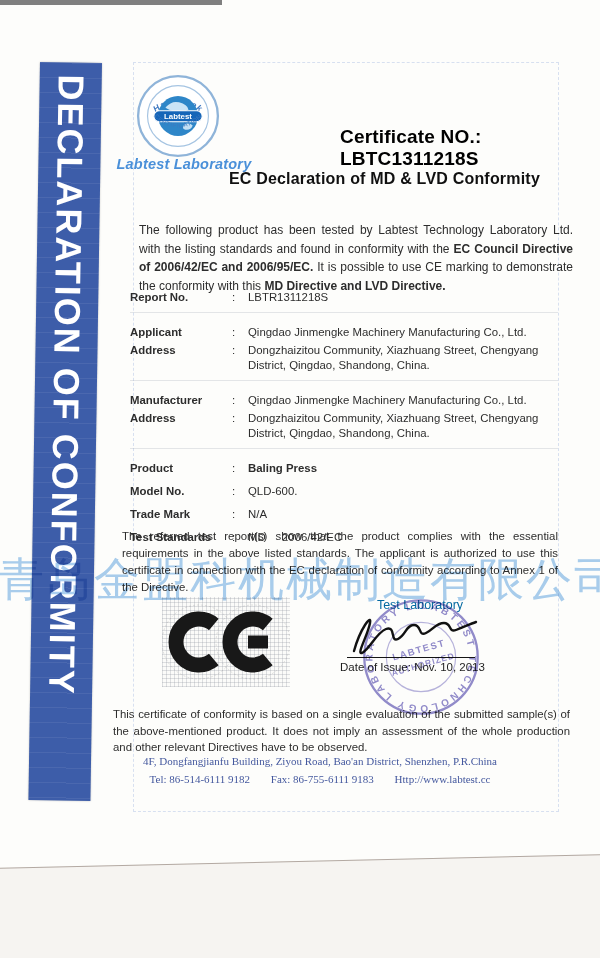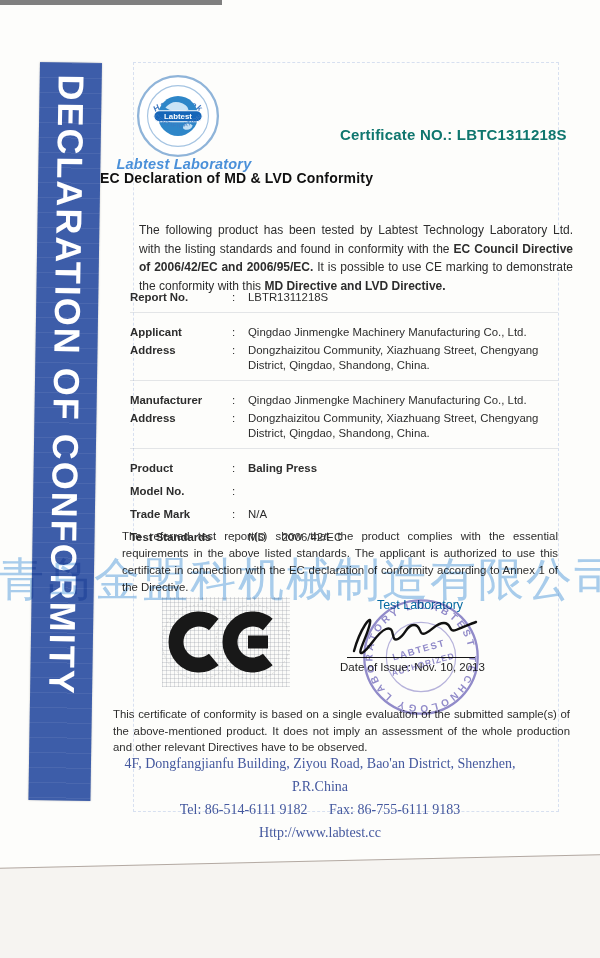--- a/index.html
+++ b/index.html
@@ -28,25 +28,25 @@
   .sidebar-text{
     writing-mode:vertical-rl;text-orientation:sideways;
     color:#ffffff;font-weight:bold;font-size:36px;letter-spacing:2px;
     padding-top:12px;white-space:nowrap;
   }
 
   .logo{position:absolute;left:136px;top:74px;width:84px;height:84px;}
   .lab-name{position:absolute;left:116px;top:156px;width:136px;text-align:center;
     color:#4a90d9;font-size:14.5px;font-weight:600;letter-spacing:.2px;font-style:italic;}
 
-  .cert-no{position:absolute;left:340px;top:126px;width:230px;font-size:15px;
-    font-weight:bold;color:#0f766e;letter-spacing:.2px;}
-
-  .title{position:absolute;left:100px;top:170px;width:440px;text-align:left;
-    font-size:14px;font-weight:bold;color:#101010;letter-spacing:.2px;}
+  .cert-no{position:absolute;left:340px;top:126px;width:230px;font-size:19px;
+    font-weight:bold;color:#000000;letter-spacing:.2px;}
+
+  .title{position:absolute;left:100px;top:170px;width:440px;text-align:right;
+    font-size:16px;font-weight:bold;color:#101010;letter-spacing:.2px;}
 
   .para{color:#2d2d2d;text-align:justify;}
   .intro{position:absolute;left:139px;top:221px;width:434px;font-size:12px;line-height:1.55;}
   .para2{position:absolute;left:122px;top:528px;width:436px;font-size:11.4px;line-height:1.5;}
   .para3{position:absolute;left:113px;top:706px;width:457px;font-size:11.4px;line-height:1.45;}
   .b{font-weight:bold;}
 
   
   .fields{position:absolute;left:130px;top:290px;width:428px;font-size:11.4px;color:#2d2d2d;line-height:1.32;}
   .frow{display:flex;align-items:flex-start;}
@@ -79,21 +79,21 @@
   .test-lab-label{position:absolute;left:352px;top:598px;width:136px;text-align:center;
     font-size:12.5px;color:#0369a1;z-index:4;}
   .signature-svg{position:absolute;left:346px;top:609px;width:138px;height:50px;z-index:4;}
   .sig-line{position:absolute;left:347px;top:657px;width:128px;border-top:1.6px solid #151515;z-index:4;}
   .date-line{position:absolute;left:340px;top:661px;font-size:11.5px;color:#1e1e1e;z-index:4;white-space:nowrap;}
 
   .stamp{position:absolute;left:358px;top:594px;width:126px;height:126px;z-index:5;
     opacity:.82;mix-blend-mode:multiply;}
 
   .footer{position:absolute;left:120px;top:752px;width:400px;text-align:center;
-    font-family:"Liberation Serif","DejaVu Serif",serif;font-size:14px;color:#44589e;line-height:1.65;}
+    font-family:"Liberation Serif","DejaVu Serif",serif;font-size:11px;color:#44589e;line-height:1.65;}
   .footer .contact span{margin:0 9px;}
 
   .below-page{position:absolute;left:-10px;top:868px;width:640px;height:130px;
     background:#f6f4f1;border-top:1.5px solid #b3a9a2;
     transform:rotate(-1.3deg);transform-origin:left top;}
 </style>
 </head>
 <body>
 
 <div class="sheet">
@@ -162,20 +162,21 @@
       <span class="val">Dongzhaizitou Community, Xiazhuang Street, Chengyang District, Qingdao, Shandong, China.</span>
     </div>
     <div class="frow mb-m">
       <span class="lbl">Product</span>
       <span class="colon">:</span>
       <span class="val b">Baling Press</span>
     </div>
     <div class="frow mb-m">
       <span class="lbl">Model No.</span>
       <span class="colon">:</span>
+      <span class="val">QLD-600.</span>
     </div>
     <div class="frow mb-m">
       <span class="lbl">Trade Mark</span>
       <span class="colon">:</span>
       <span class="val">N/A</span>
     </div>
     <div class="frow">
       <span class="lbl">Test Standards</span>
       <span class="colon">:</span>
       <span class="val">

